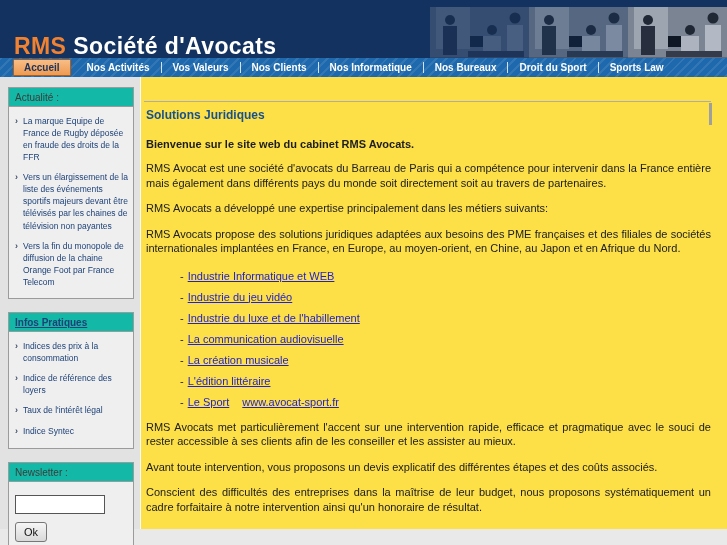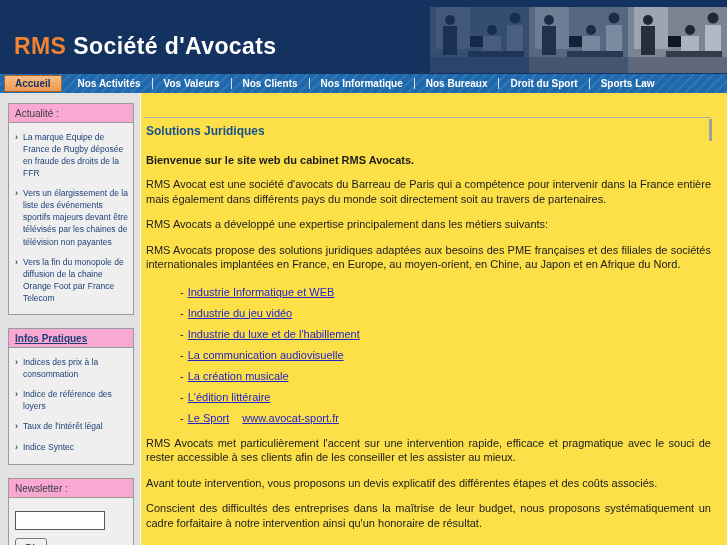--- a/index.html
+++ b/index.html
@@ -4,30 +4,30 @@
 <style>
   * { margin:0; padding:0; box-sizing:border-box; }
   html,body { background:#555; }
   .page {
     width:727px; height:545px; position:relative; overflow:hidden;
     font-family:"Liberation Sans","DejaVu Sans",sans-serif;
     background:#e9e9e9; margin:0 auto;
   }
   
   .site-header {
-    height:74px; background:#14325f; position:relative; overflow:hidden;
+    height:58px; background:#14325f; position:relative; overflow:hidden;
   }
   .header-photo { position:absolute; top:7px; right:0; width:297px; height:66px; display:block; }
   .logo { position:absolute; left:14px; top:33px; font-size:23px; font-weight:bold; letter-spacing:.4px; white-space:nowrap; z-index:2;}
   .logo .rms { color:#f08232; margin-right:7px; }
   .logo .rest { color:#ffffff; }
   
   .main-nav {
     height:19px; background:#1e69ad; display:flex; align-items:center;
-    padding-left:4px; position:relative;
+    padding-left:13px; position:relative;
   }
   .main-nav::after {
     content:""; position:absolute; inset:0; pointer-events:none;
     background:repeating-linear-gradient(135deg, rgba(255,255,255,.09) 0 2px, transparent 2px 7px);
   }
   .nav-tab {
     color:#fff; font-size:10px; font-weight:bold; padding:0 9px;
     z-index:1; cursor:pointer; white-space:nowrap; text-decoration:none;
   }
   .nav-tab.active {
@@ -39,21 +39,21 @@
   .body-row { display:flex; height:452px; }
   .sidebar-col {
     width:141px; background:#e2e2e2; border-right:1px solid #fafafa;
     padding:10px 0 0 8px; flex:none;
   }
   .side-box {
     width:126px; background:#efefef; border:1px solid #9b9b9b; margin-bottom:13px;
   }
   .side-box-header {
     padding:4px 6px 3px; font-size:10px; color:#3c3c3c;
-    border-bottom:1px solid #9a9a9a; background:#f9a8d4;
+    border-bottom:1px solid #9a9a9a; background:#14b8a6;
   }
   .side-box-header.linked { color:#1c4077; font-weight:bold; text-decoration:underline; cursor:pointer; }
   .side-items { padding:8px 5px 10px 4px; display:flex; flex-direction:column; gap:8px; }
   .side-item { display:flex; font-size:8.5px; color:#1c4077; line-height:1.42; cursor:pointer; }
   .side-item .bullet { color:#44506b; font-weight:bold; font-size:9px; margin:0 5px 0 2px; flex:none; }
   .form-area { padding:12px 6px 14px; }
   .text-input {
     width:90px; height:19px; border:1px solid #555; background:#fff;
     font-size:10px; padding:1px 3px; font-family:"Liberation Sans","DejaVu Sans",sans-serif;
   }

